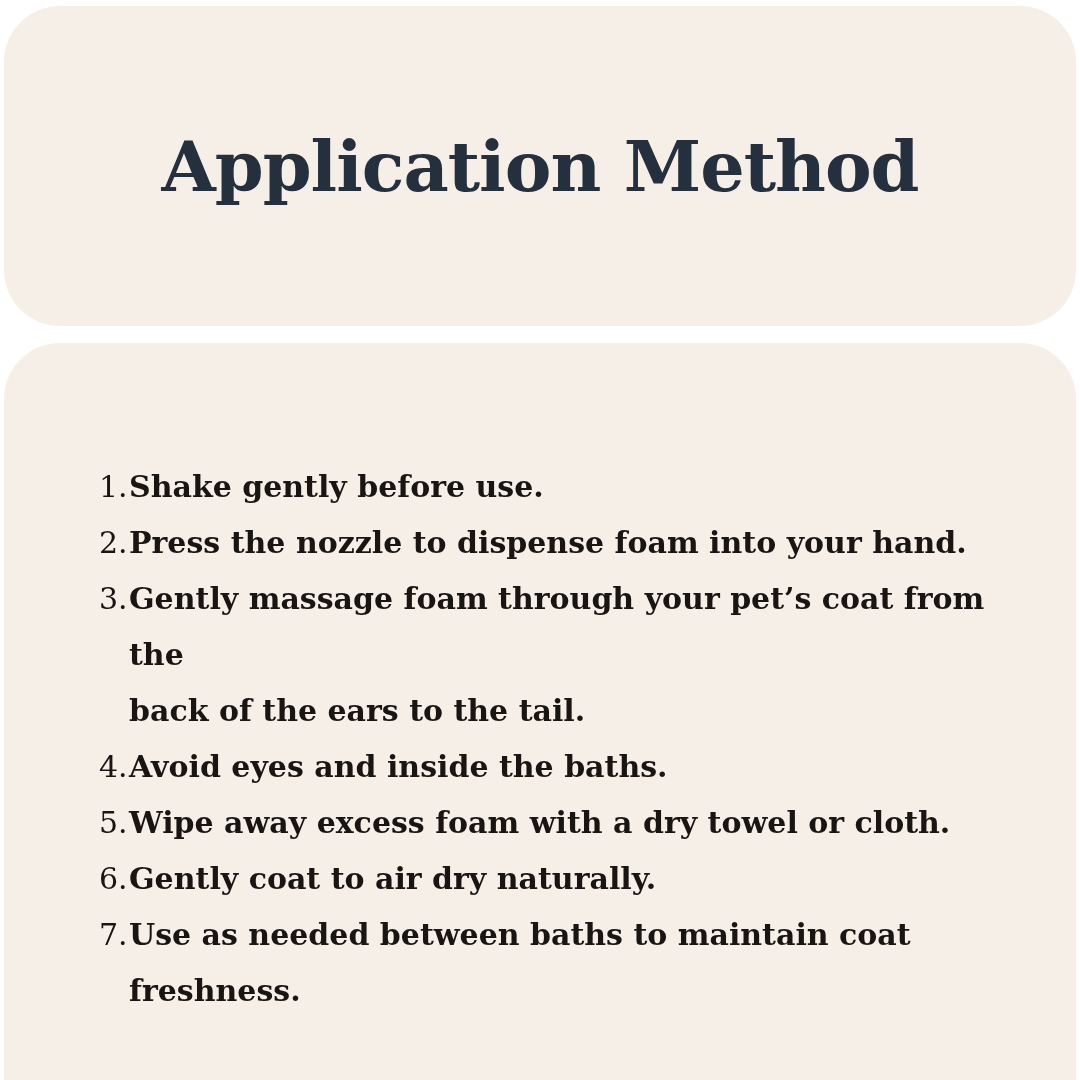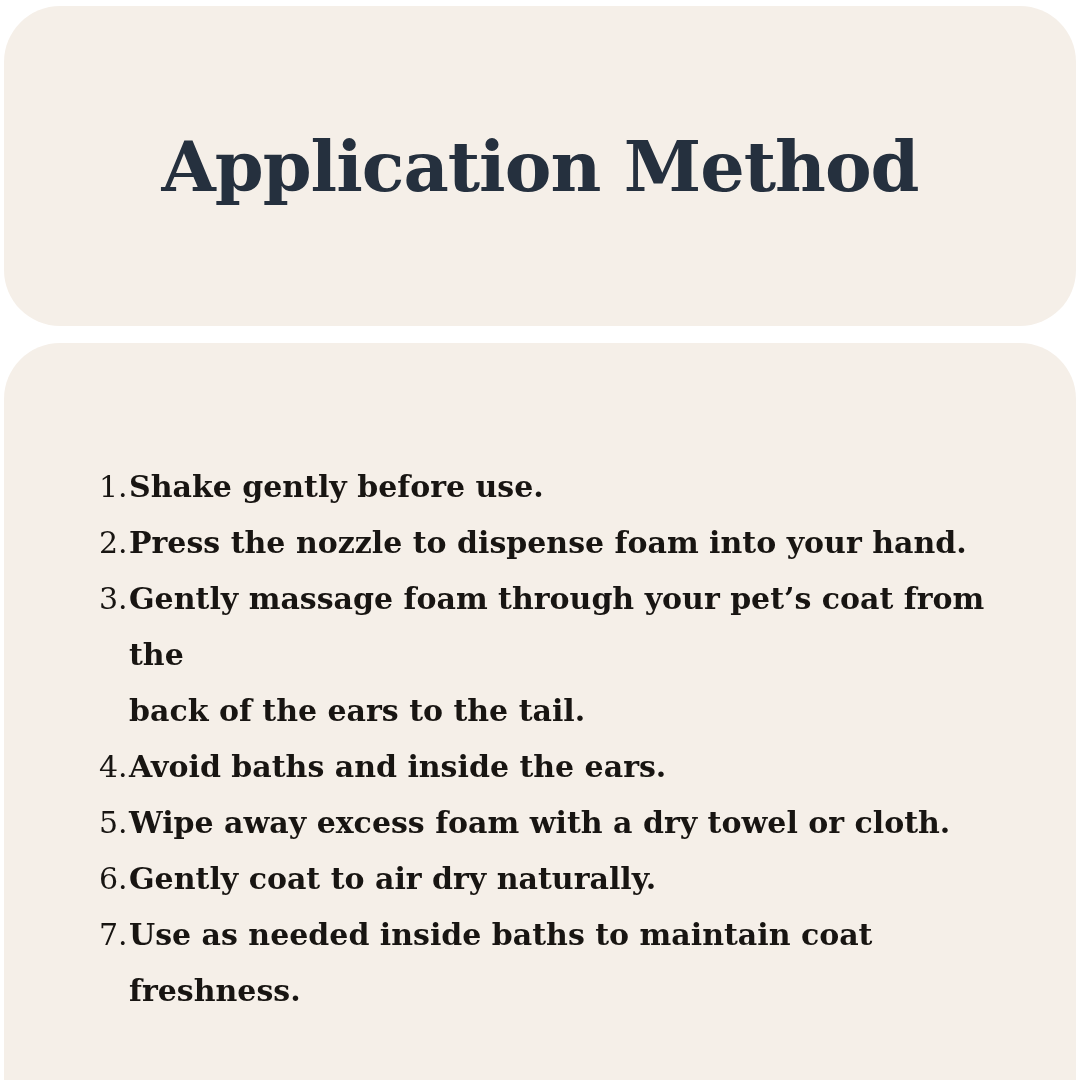--- a/index.html
+++ b/index.html
@@ -77,20 +77,20 @@
   <section class="card card-title">
     <h1 class="title">Application Method</h1>
   </section>
 
   <section class="card card-steps">
     <ol class="steps">
         <li>Shake gently before use.</li>
         <li>Press the nozzle to dispense foam into your hand.</li>
         <li>Gently massage foam through your pet’s coat from the
 back of the ears to the tail.</li>
-        <li>Avoid baths and inside the ears.</li>
+        <li>Avoid eyes and inside the baths.</li>
         <li>Wipe away excess foam with a dry towel or cloth.</li>
         <li>Gently coat to air dry naturally.</li>
-        <li>Use as needed inside baths to maintain coat freshness.</li>
+        <li>Use as needed between baths to maintain coat freshness.</li>
       </ol>
   </section>
 
 </div>
 
 </body></html>

